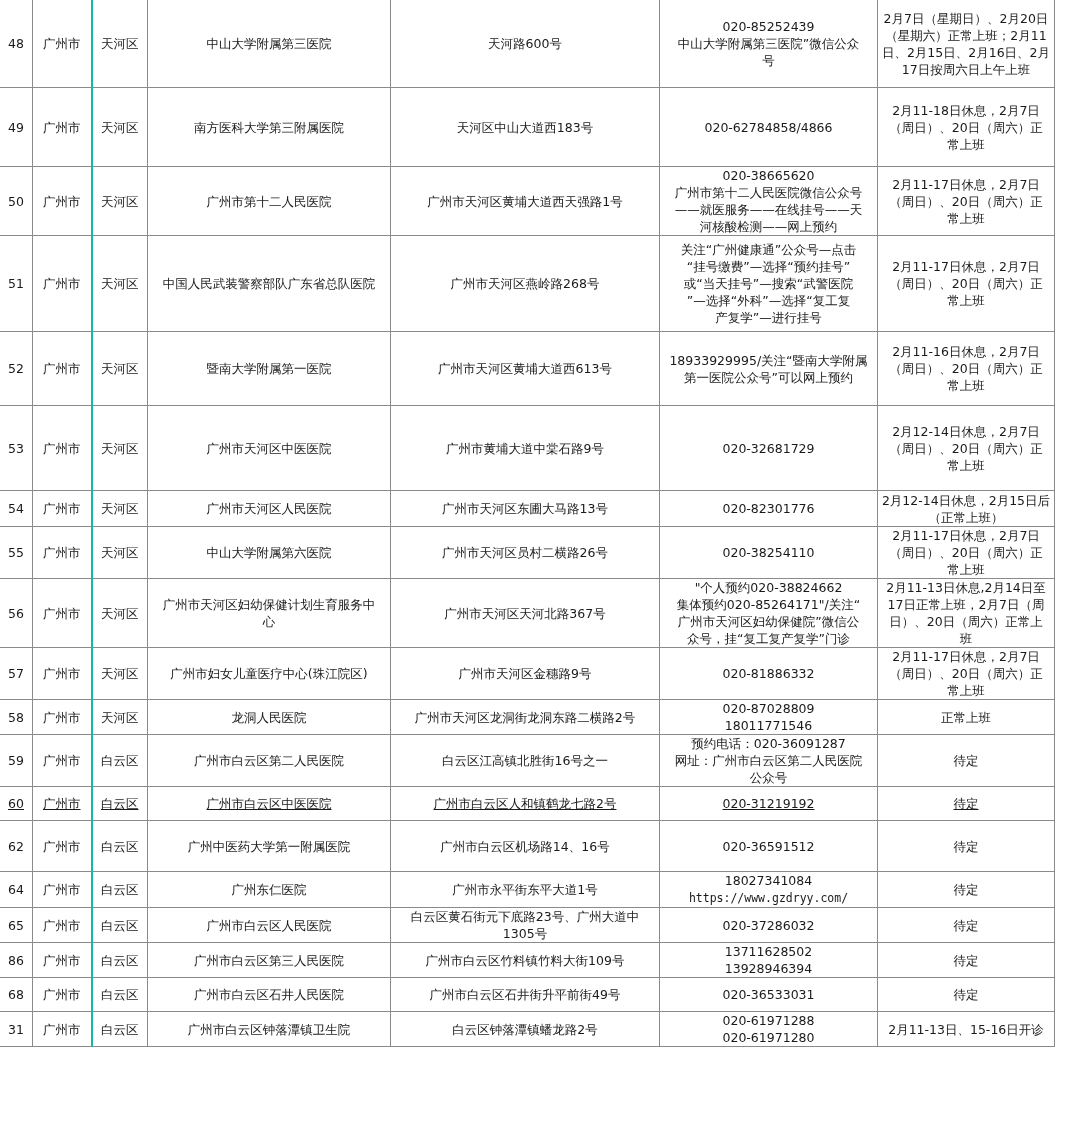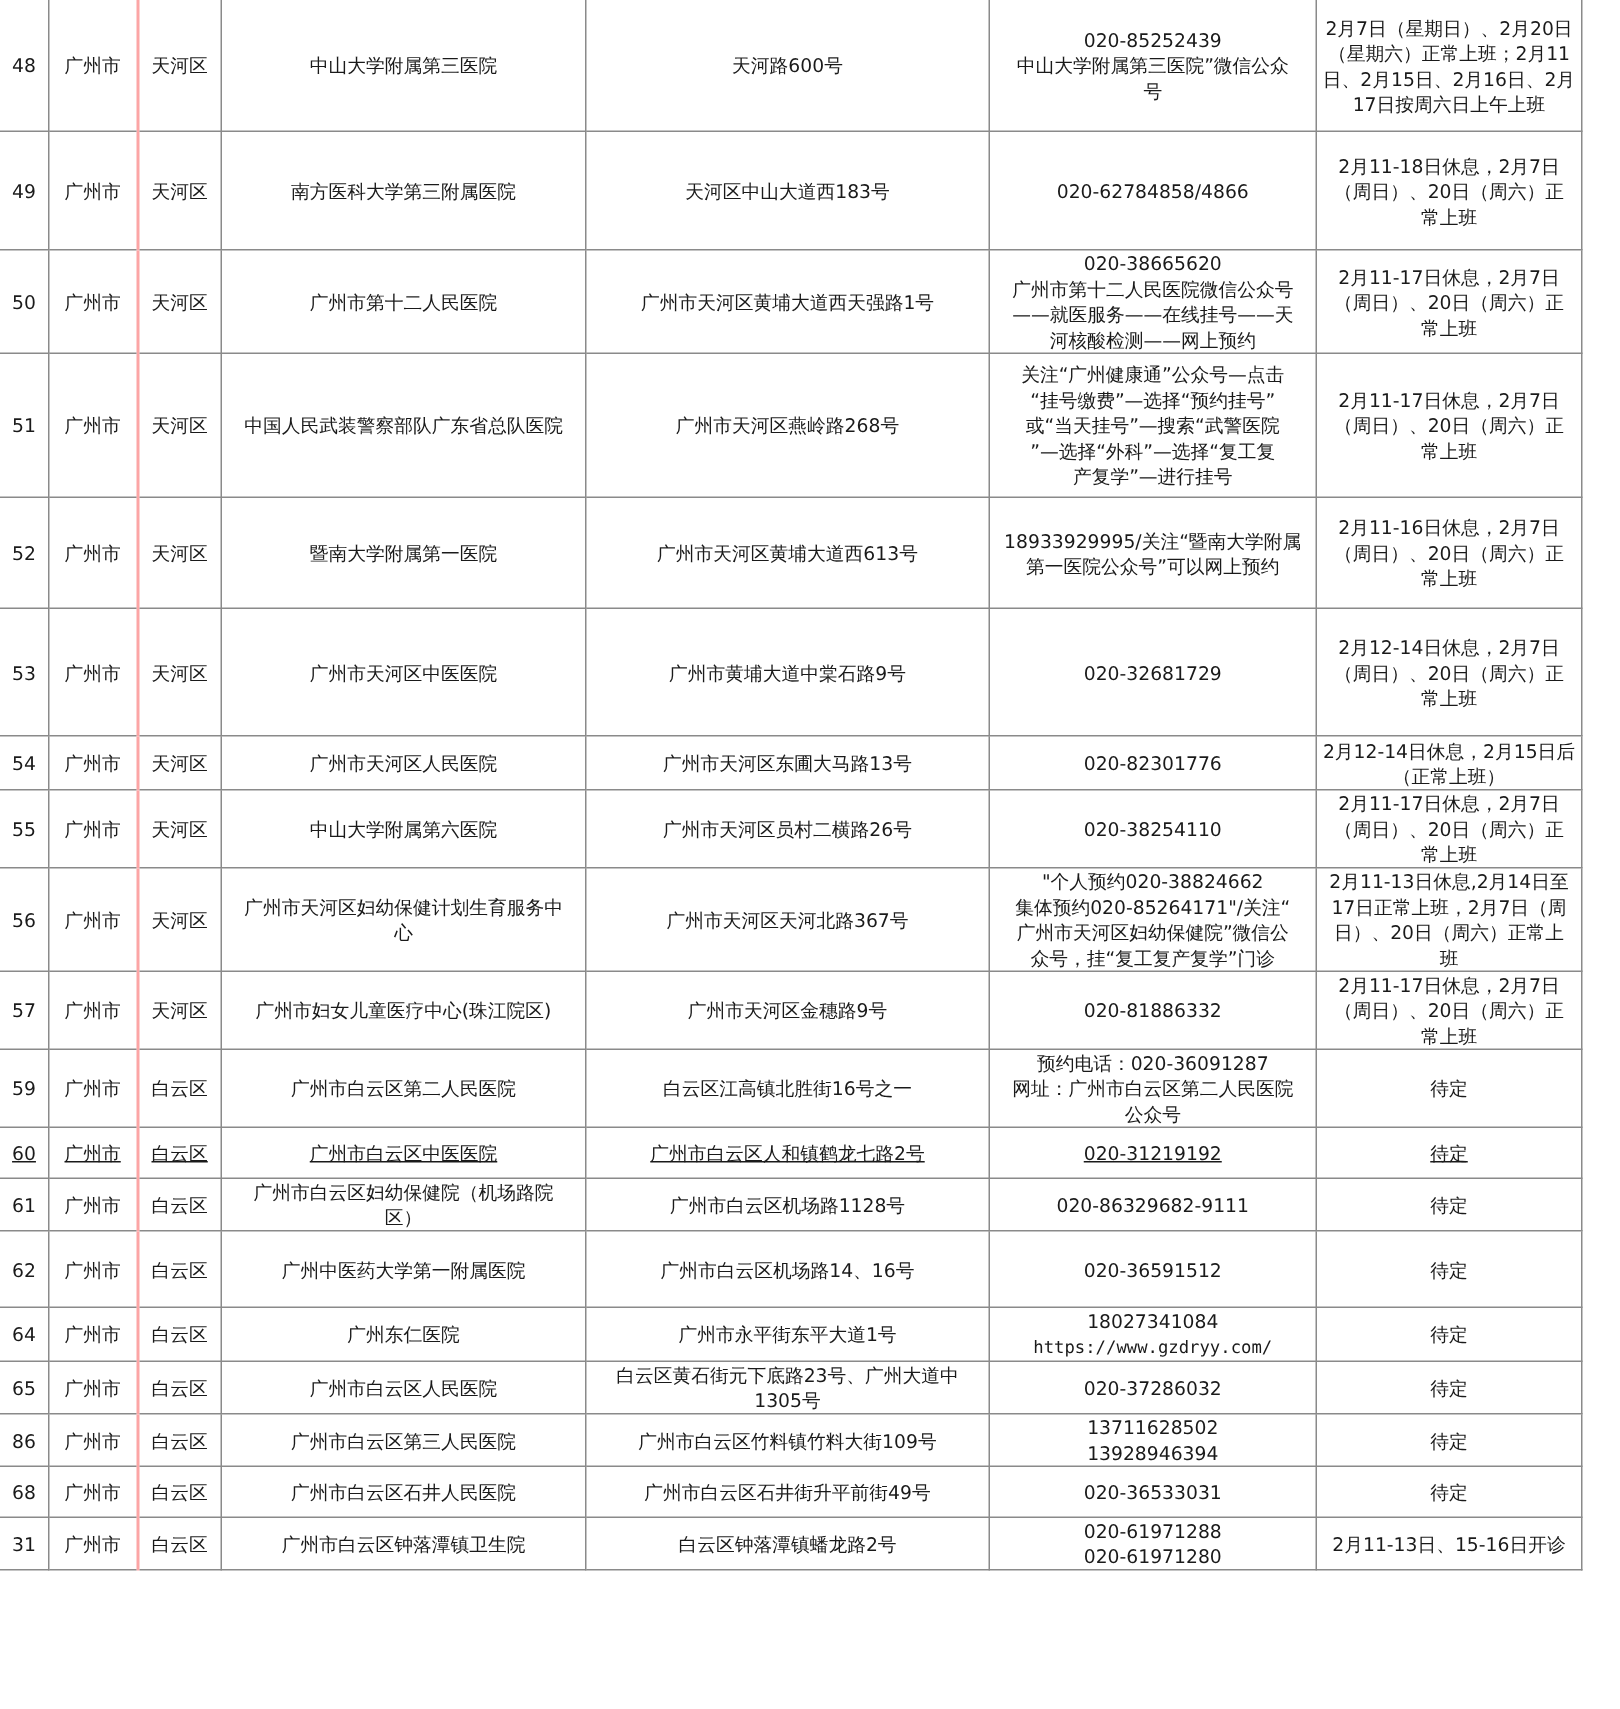--- a/index.html
+++ b/index.html
@@ -3,21 +3,21 @@
 <meta charset="utf-8">
 <style>
   html, body { margin: 0; padding: 0; background: #ffffff; }
   body { width: 1080px; height: 1139px; overflow: hidden; position: relative;
          font-family: "DejaVu Sans", "Liberation Sans", sans-serif; color: #1a1a1a; }
   table.sheet { position: absolute; left: -1px; top: -1px; border-collapse: collapse;
                 table-layout: fixed; width: 1055px; }
   table.sheet td { border: 1px solid #8a8a8a; text-align: center; vertical-align: middle;
                    font-size: 12.5px; line-height: 17px; padding: 0 2px; overflow: hidden;
                    word-break: break-all; white-space: pre-line; }
-  table.sheet td.c-dist { border-left: 2px solid #fca5a5; }
+  table.sheet td.c-dist { border-left: 2px solid #14b8a6; }
   td.c-no { font-size: 12.5px; }
   td.c-phone { font-size: 12px; }
   td.c-time { font-size: 12.5px; }
   .mono { font-family: "DejaVu Sans Mono", "Liberation Mono", monospace; font-size: 11.5px; }
 </style>
 </head>
 <body>
 
 <table class="sheet">
   <colgroup>
@@ -148,50 +148,50 @@
         <td class="c-no"><span>57</span></td>
         <td class="c-city"><span>广州市</span></td>
         <td class="c-dist"><span>天河区</span></td>
         <td class="c-name"><span>广州市妇女儿童医疗中心(珠江院区)</span></td>
         <td class="c-addr"><span>广州市天河区金穗路9号</span></td>
         <td class="c-phone"><span>020-81886332</span></td>
         <td class="c-time"><span>2月11-17日休息，2月7日
 （周日）、20日（周六）正
 常上班</span></td>
       </tr>
+      <tr style="height: 34px;">
+        <td class="c-no"><span>58</span></td>
+        <td class="c-city"><span>广州市</span></td>
+        <td class="c-dist"><span>天河区</span></td>
+        <td class="c-name"><span>龙洞人民医院</span></td>
+        <td class="c-addr"><span>广州市天河区龙洞街龙洞东路二横路2号</span></td>
+        <td class="c-phone"><span>020-87028809
+18011771546</span></td>
+        <td class="c-time"><span>正常上班</span></td>
+      </tr>
       <tr style="height: 52px;">
         <td class="c-no"><span>59</span></td>
         <td class="c-city"><span>广州市</span></td>
         <td class="c-dist"><span>白云区</span></td>
         <td class="c-name"><span>广州市白云区第二人民医院</span></td>
         <td class="c-addr"><span>白云区江高镇北胜街16号之一</span></td>
         <td class="c-phone"><span>预约电话：020-36091287
 网址：广州市白云区第二人民医院
 公众号</span></td>
         <td class="c-time"><span>待定</span></td>
       </tr>
       <tr style="height: 34px; text-decoration: underline;">
         <td class="c-no"><span>60</span></td>
         <td class="c-city"><span>广州市</span></td>
         <td class="c-dist"><span>白云区</span></td>
         <td class="c-name"><span>广州市白云区中医医院</span></td>
         <td class="c-addr"><span>广州市白云区人和镇鹤龙七路2号</span></td>
         <td class="c-phone"><span>020-31219192</span></td>
         <td class="c-time"><span>待定</span></td>
       </tr>
-      <tr style="height: 34px;">
-        <td class="c-no"><span>61</span></td>
-        <td class="c-city"><span>广州市</span></td>
-        <td class="c-dist"><span>白云区</span></td>
-        <td class="c-name"><span>广州市白云区妇幼保健院（机场路院
-区）</span></td>
-        <td class="c-addr"><span>广州市白云区机场路1128号</span></td>
-        <td class="c-phone"><span>020-86329682-9111</span></td>
-        <td class="c-time"><span>待定</span></td>
-      </tr>
       <tr style="height: 51px;">
         <td class="c-no"><span>62</span></td>
         <td class="c-city"><span>广州市</span></td>
         <td class="c-dist"><span>白云区</span></td>
         <td class="c-name"><span>广州中医药大学第一附属医院</span></td>
         <td class="c-addr"><span>广州市白云区机场路14、16号</span></td>
         <td class="c-phone"><span>020-36591512</span></td>
         <td class="c-time"><span>待定</span></td>
       </tr>
       <tr style="height: 34px;">

